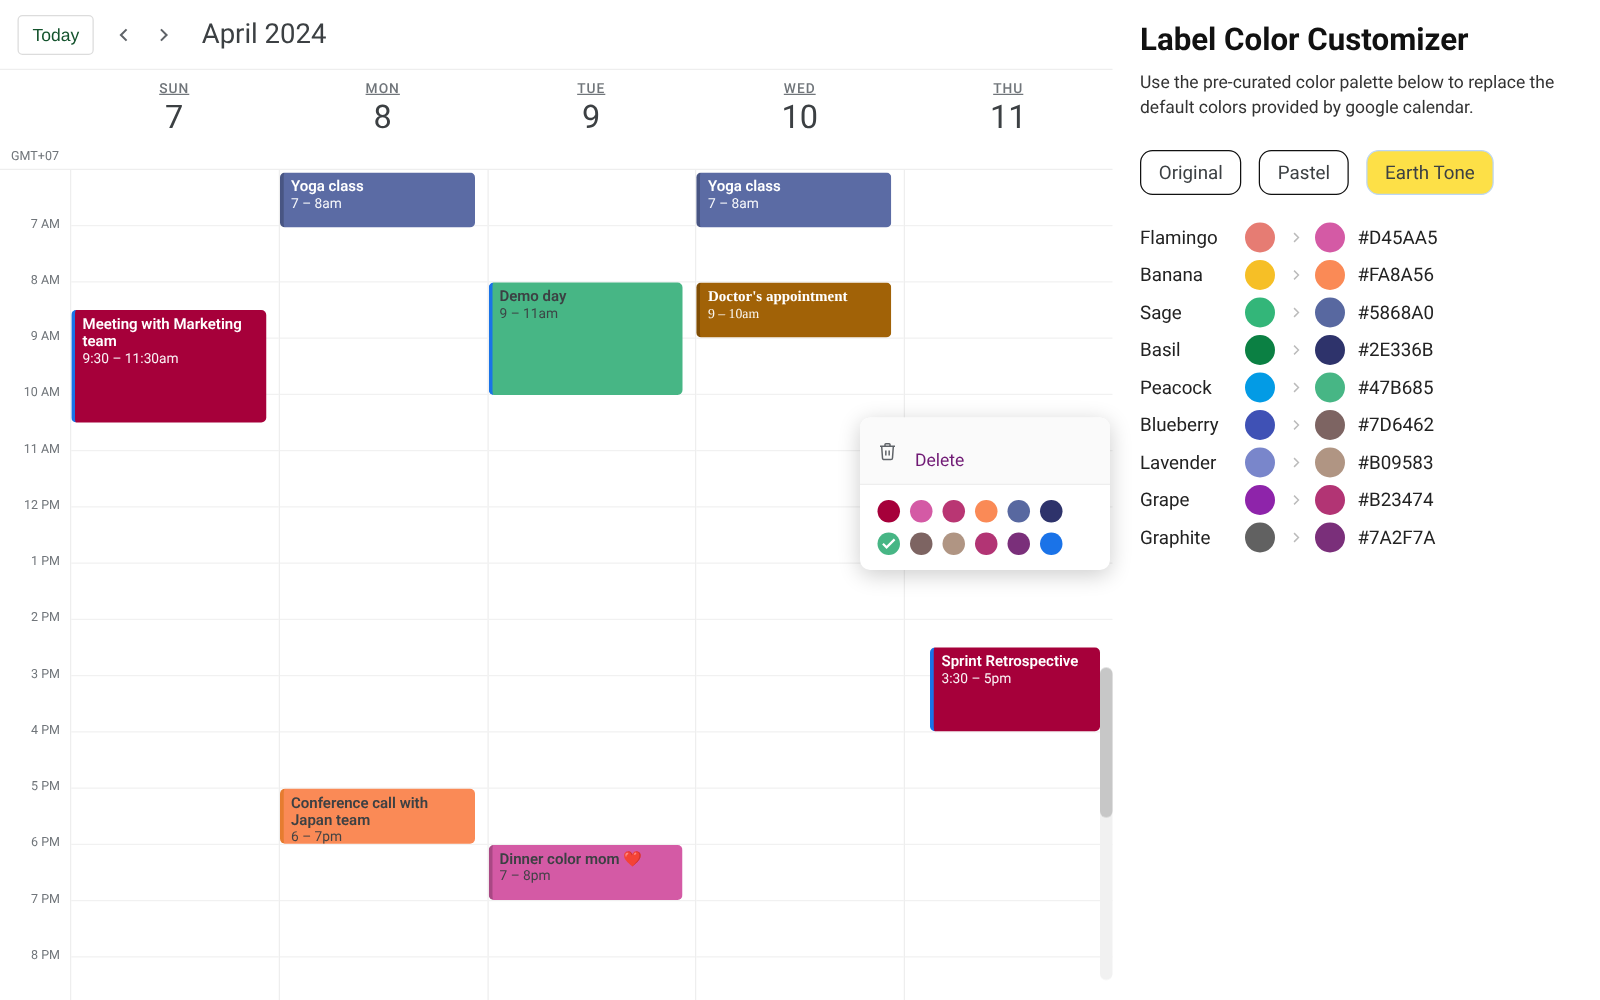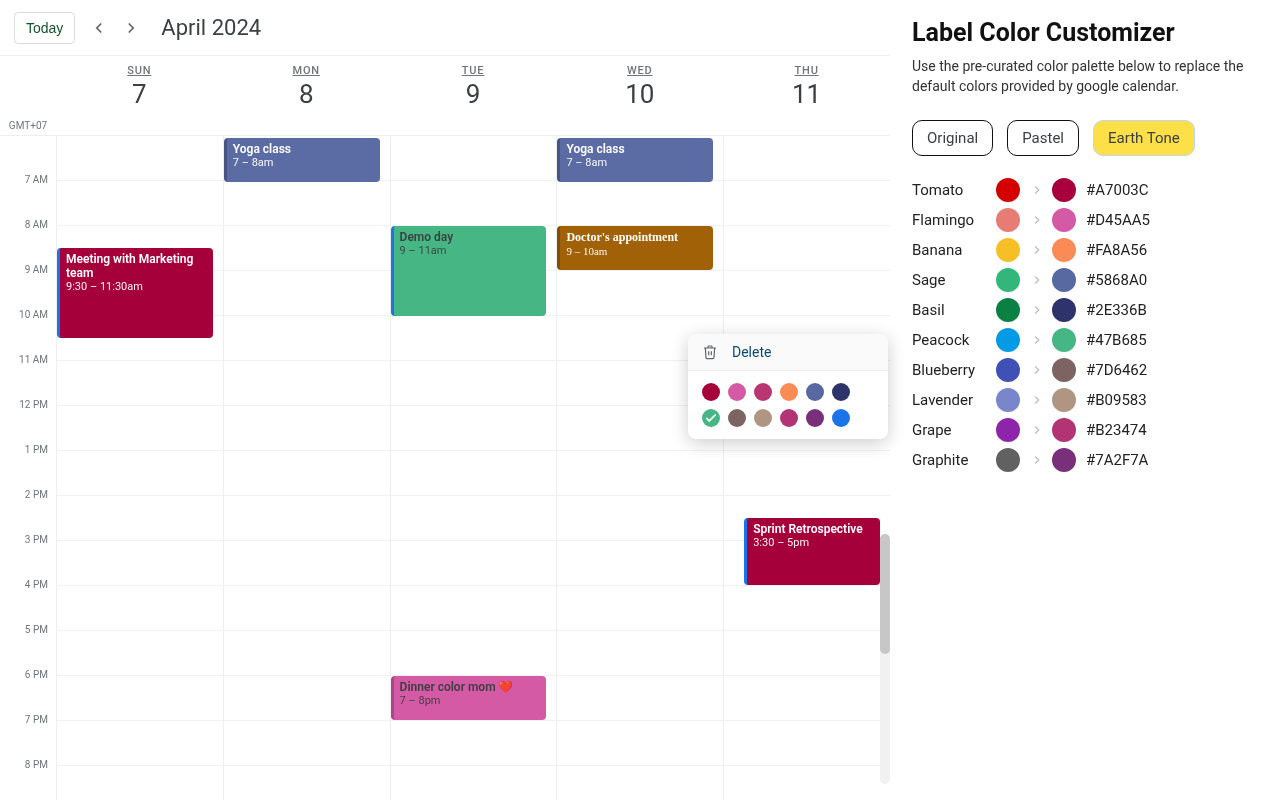--- a/index.html
+++ b/index.html
@@ -29,21 +29,21 @@
 .day-col .hour-cell { height: 45px; border-bottom: 1px solid #f1f1f1; }
 
 .event { position: absolute; left: 0; right: 10px; border-radius: 4px; padding: 4px 6px; color: #fff; font-size: 12px; overflow: hidden; border-left: 3px solid rgba(0,0,0,0.2); cursor: pointer; }
 .event.light { color: #3c4043; }
 .event .et { font-weight: 600; font-size: 12px; }
 .event .etm { font-size: 11px; opacity: 0.95; }
 
 .popover { position: absolute; left: 688px; top: 334px; width: 200px; background: #fff; border-radius: 8px; box-shadow: 0 4px 18px rgba(0,0,0,0.2); z-index: 50; overflow: hidden; }
 .popover .del-row { display: flex; align-items: center; gap: 14px; padding: 10px 14px; border-bottom: 1px solid #eee; background:#fafafa; cursor: pointer; }
 .popover .del-row .ic { color: #5f6368; display:inline-flex; }
-.popover .del-label { font-size: 14px; color: #0c4a6e; }
+.popover .del-label { font-size: 14px; color: #701a75; margin-top: 17px; }
 .popover .swatch-grid { display: flex; flex-wrap: wrap; gap: 8px; padding: 12px 14px; }
 .sw { width: 18px; height: 18px; border-radius: 50%; cursor: pointer; display:inline-flex; align-items:center; justify-content:center;}
 .sw svg { width: 14px; height:14px; }
 
 
 .panel-area h1 { font-size: 25px; font-weight: 700; color: #111; margin-bottom: 10px; }
 .panel-desc { font-size: 14px; color: #333; line-height: 1.4; margin-bottom: 24px; }
 .palette-tabs { display: flex; gap: 14px; margin-bottom: 22px; }
 .pill { border: 1px solid #111; border-radius: 10px; padding: 8px 14px; font-size: 15px; cursor: pointer; background:#fff; }
 .pill.active { background: #fde047; border-color: #bcd6f5; }
@@ -185,20 +185,24 @@
               <div class="hour-cell"></div>
               <div class="hour-cell"></div>
               <div class="hour-cell"></div>
               <div class="hour-cell"></div>
               <div class="hour-cell"></div>
               <div class="hour-cell"></div>
               <div class="event" style="background: rgb(91, 107, 164); top: 2px; height: 44px;">
                 <div class="et">Yoga class</div>
                 <div class="etm">7 – 8am</div>
               </div>
+              <div class="event light" style="background: rgb(250, 138, 86); top: 495px; height: 44px; border-left-color: rgb(230, 124, 48);">
+                <div class="et">Conference call with Japan team</div>
+                <div class="etm">6 – 7pm</div>
+              </div>
             </div>
             <div class="day-col">
               <div class="hour-cell"></div>
               <div class="hour-cell"></div>
               <div class="hour-cell"></div>
               <div class="hour-cell"></div>
               <div class="hour-cell"></div>
               <div class="hour-cell"></div>
               <div class="hour-cell"></div>
               <div class="hour-cell"></div>
@@ -311,31 +315,20 @@
     <p class="panel-desc">Use the pre-curated color palette below to replace the default colors provided by google calendar.</p>
 
     <div class="palette-tabs">
       <div class="pill">Original</div>
       <div class="pill">Pastel</div>
       <div class="pill active">Earth Tone</div>
     </div>
 
     <div id="mappings">
         <div class="map-row">
-    <span class="map-label">Tomato</span>
-    <span class="dot" style="background:#d50000"></span>
-    <span class="arrow-sep">
-            <svg width="14" height="14" viewBox="0 0 24 24" fill="none" stroke="currentColor" stroke-width="2">
-              <polyline points="9 18 15 12 9 6"></polyline>
-            </svg>
-          </span>
-    <span class="dot" style="background:#A7003C"></span>
-    <span class="hex">#A7003C</span>
-        </div>
-        <div class="map-row">
     <span class="map-label">Flamingo</span>
     <span class="dot" style="background:#e67c73"></span>
     <span class="arrow-sep">
             <svg width="14" height="14" viewBox="0 0 24 24" fill="none" stroke="currentColor" stroke-width="2">
               <polyline points="9 18 15 12 9 6"></polyline>
             </svg>
           </span>
     <span class="dot" style="background:#D45AA5"></span>
     <span class="hex">#D45AA5</span>
         </div>

